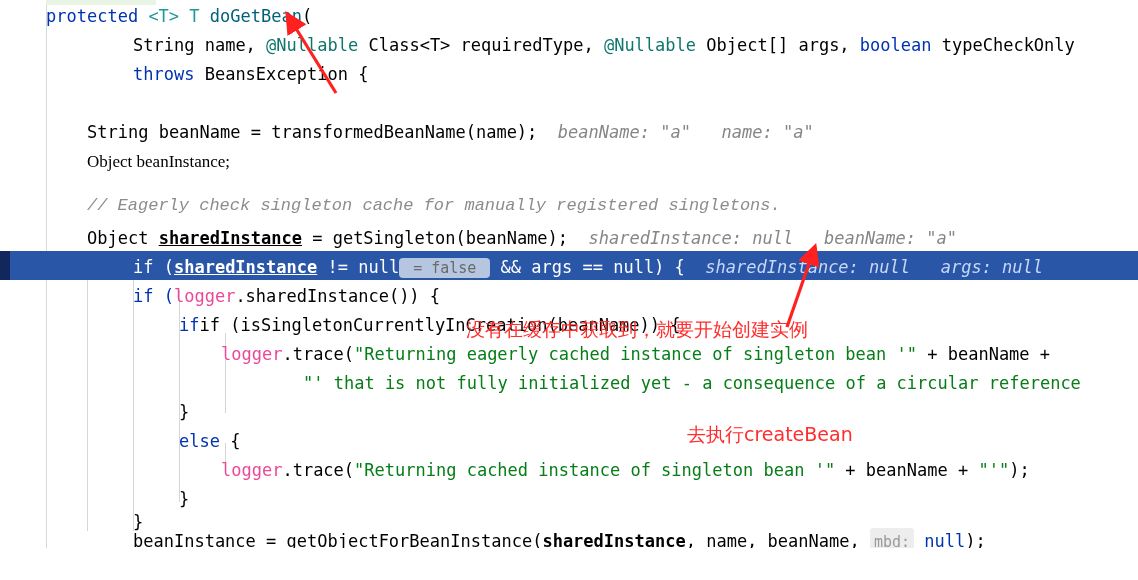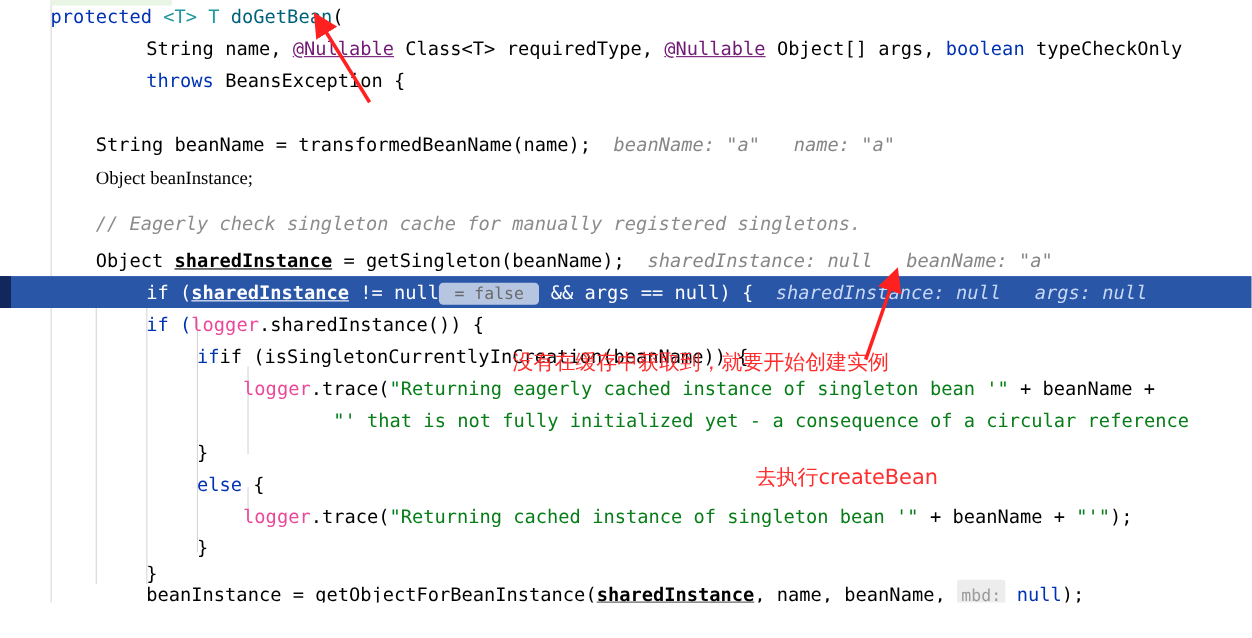--- a/index.html
+++ b/index.html
@@ -63,23 +63,23 @@
     white-space: pre;
     height: 29px;
     line-height: 29px;
     color: #000000;
   }
 
   
   .kw      { color: #0033b3; }
   .type    { color: #20999d; }
   .mth     { color: #00627a; }
-  .anno    { color: #701a75; text-decoration: underline; }
+  .anno    { color: #0f766e; }
   .str     { color: #067d17; }
-  .cmt     { color: #8c8c8c; font-style: italic; }
+  .cmt     { color: #8c8c8c; font-style: italic; font-family: Liberation Mono, monospace; }
   .fld     { color: #ec4899; }
   .plain   { color: #000000; }
   .ul      { text-decoration: underline; text-decoration-thickness: 1px; font-weight: bold; }
 
   
   .onblue .plain,
   .onblue           { color: #ffffff; }
   .onblue .ul       { color: #ffffff; text-decoration: underline; }
 
   

